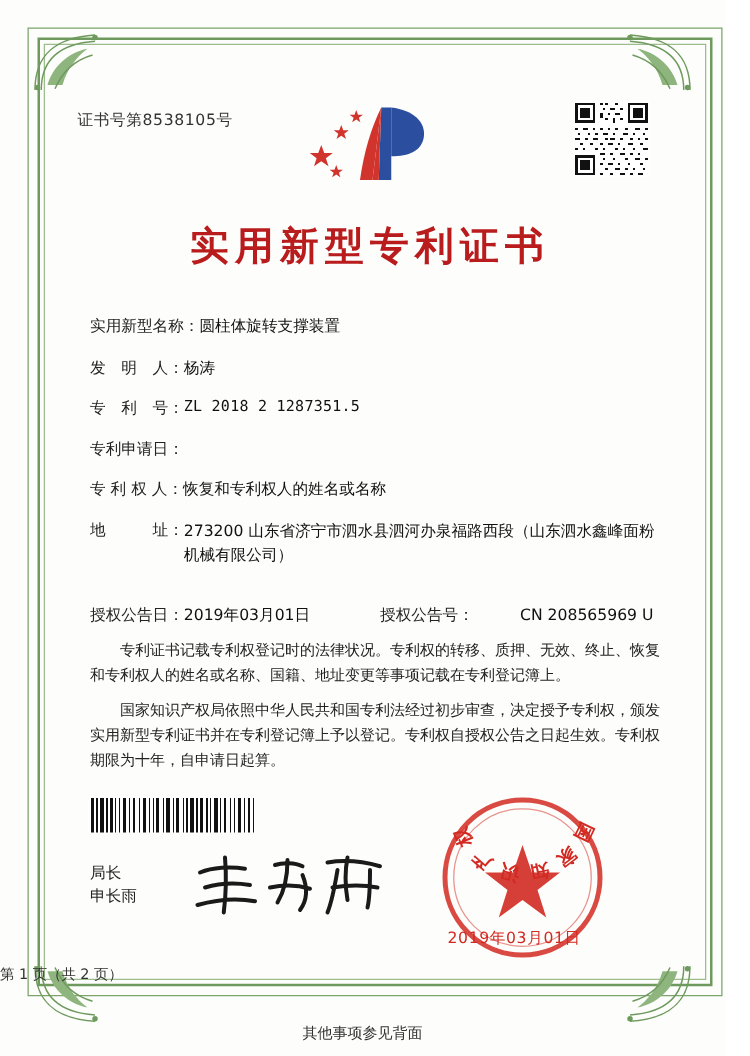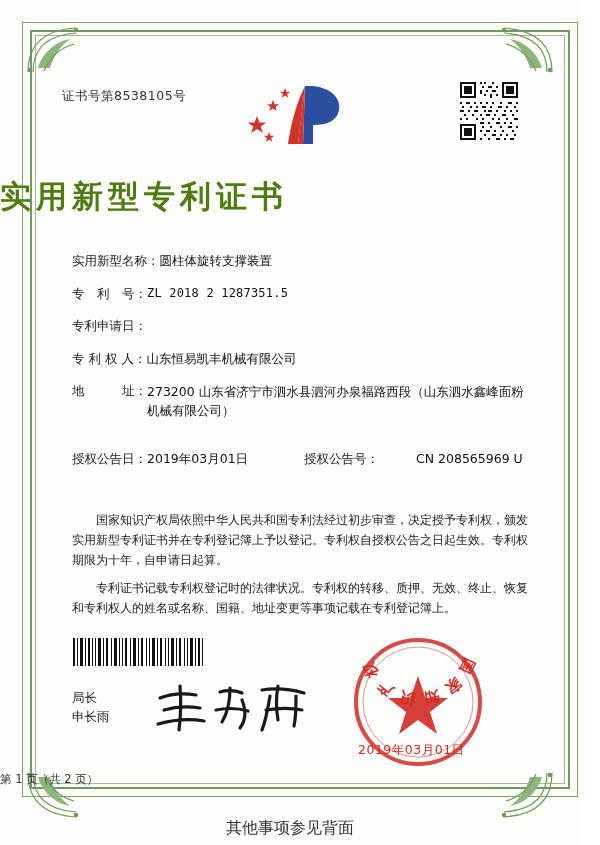--- a/index.html
+++ b/index.html
@@ -87,28 +87,28 @@
     right: 60px;
     top: 80px;
     width: 62px;
     height: 62px;
   }
   .qr svg { display: block; }
 
   
   .title {
     position: absolute;
-    left: 0;
+    left: 12px;
     right: 0;
     top: 176px;
-    text-align: left;
+    text-align: center;
     font-size: 31px;
     font-weight: bold;
     letter-spacing: 5px;
-    color: #4d7c0f;
+    color: #b91c1c;
     font-family: "DejaVu Sans", sans-serif;
   }
 
   
   .fields {
     position: absolute;
     left: 72px;
     top: 252px;
     width: 456px;
     font-size: 12.5px;
@@ -219,21 +219,21 @@
     font-size: 11.5px;
     color: #333;
     font-family: "DejaVu Sans", sans-serif;
   }
   .back-note {
     position: absolute;
     left: 0;
     right: 0;
     top: 818px;
     text-align: center;
-    font-size: 16px;
+    font-size: 12px;
     color: #333;
     font-family: "DejaVu Sans", sans-serif;
   }
 </style>
 </head>
 <body>
 
 <div class="page">
 
   <div class="border-outer"></div>
@@ -405,33 +405,37 @@
 
   <div class="title">实用新型专利证书</div>
 
   <div class="fields">
 
     <div class="field-row">
       <span class="field-label">实用新型名称：</span>
       <span class="field-value">圆柱体旋转支撑装置</span>
     </div>
 
+    <div class="field-row">
+      <span class="field-label">发　明　人：</span>
+      <span class="field-value">杨涛</span>
+    </div>
 
     <div class="field-row">
       <span class="field-label">专　利　号：</span>
       <span class="field-value mono">ZL 2018 2 1287351.5</span>
     </div>
 
     <div class="field-row">
       <span class="field-label">专利申请日：</span>
     </div>
 
     <div class="field-row">
       <span class="field-label">专 利 权 人：</span>
-      <span class="field-value">山东恒易凯丰机械有限公司</span>
+      <span class="field-value">恢复和专利权人的姓名或名称</span>
     </div>
 
     <div class="field-row addr-row">
       <span class="field-label">地　　　址：</span>
       <span class="field-value addr-value">273200 山东省济宁市泗水县泗河办泉福路西段（山东泗水鑫峰面粉机械有限公司）</span>
     </div>
 
     <div class="grant-row">
       <span class="grant-left">
         <span class="field-label">授权公告日：</span>
@@ -439,22 +443,22 @@
       </span>
       <span class="grant-right">
         <span class="field-label">授权公告号：</span>
         <span class="field-value">CN 208565969 U</span>
       </span>
     </div>
 
   </div>
 
   <div class="paras">
+    <p>专利证书记载专利权登记时的法律状况。专利权的转移、质押、无效、终止、恢复和专利权人的姓名或名称、国籍、地址变更等事项记载在专利登记簿上。</p>
     <p>国家知识产权局依照中华人民共和国专利法经过初步审查，决定授予专利权，颁发实用新型专利证书并在专利登记簿上予以登记。专利权自授权公告之日起生效。专利权期限为十年，自申请日起算。</p>
-    <p>专利证书记载专利权登记时的法律状况。专利权的转移、质押、无效、终止、恢复和专利权人的姓名或名称、国籍、地址变更等事项记载在专利登记簿上。</p>
   </div>
 
   <div class="barcode">
     <svg width="132" height="28" viewBox="0 0 132 28" shape-rendering="crispEdges">
       <rect width="132" height="28" fill="#ffffff"></rect>
       <g fill="#111">
         <rect x="1" y="0" width="2" height="28"></rect>
           <rect x="5" y="0" width="1" height="28"></rect>
         <rect x="8" y="0" width="3" height="28"></rect>
           <rect x="13" y="0" width="1" height="28"></rect>

